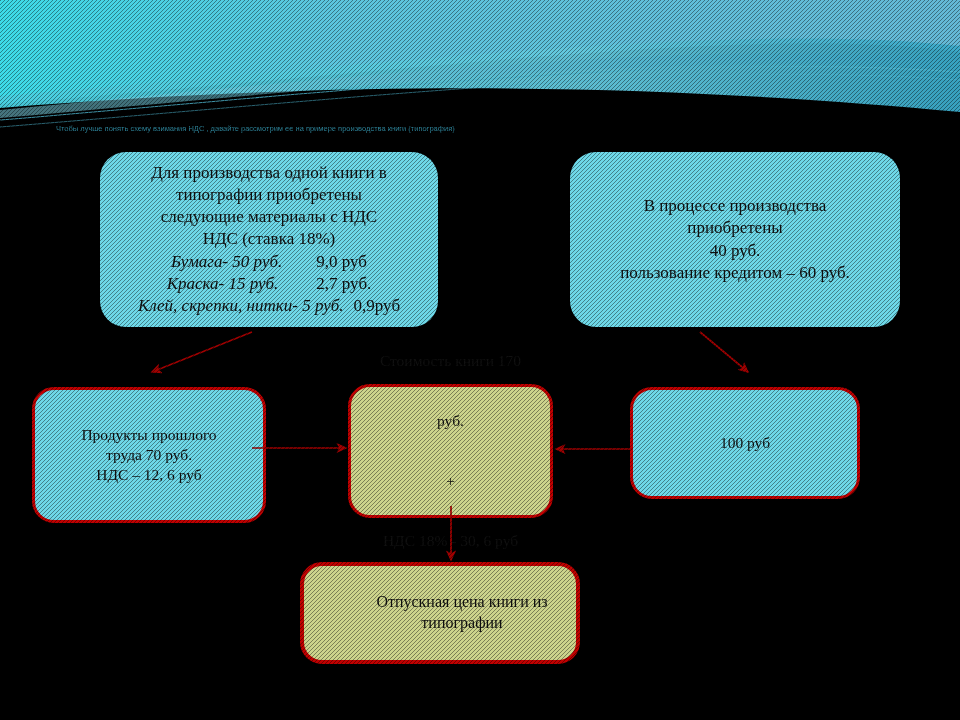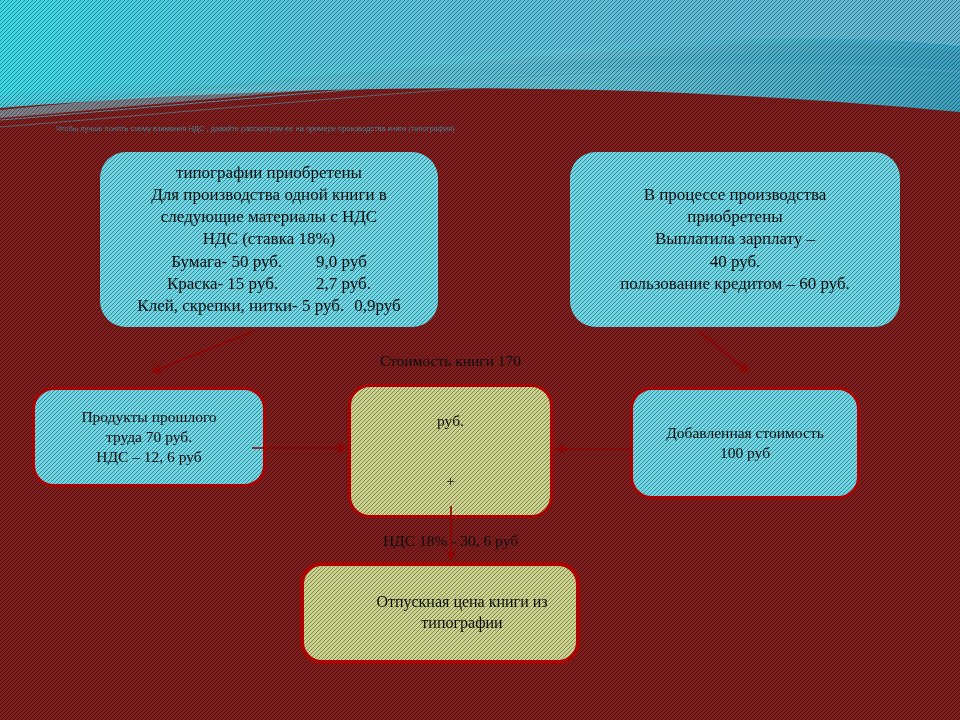--- a/index.html
+++ b/index.html
@@ -14,21 +14,21 @@
     background: #ffffff;
     font-family: "Liberation Serif", "DejaVu Serif", serif;
   }
 
   
   #slide {
     position: absolute;
     inset: 0;
     width: 960px;
     height: 720px;
-    background: #7f1d1d;
+    background: #000000;
     overflow: hidden;
   }
   #dither {
     position: absolute;
     inset: 0;
     z-index: 60;
     pointer-events: none;
     background-image:
       repeating-linear-gradient(135deg,
         rgba(0,0,0,0.55) 0px, rgba(0,0,0,0.55) 1px,
@@ -85,34 +85,34 @@
   .box-bottom-olive {
     background: #ccd38c;
     border: 4px solid #c00000;
     border-radius: 22px;
     font-size: 16px;
   }
 
   
   #box-materials  { left: 100px; top: 152px;  width: 338px; height: 175px; }
   #box-process    { left: 570px; top: 152px;  width: 330px; height: 175px; }
-  #box-past-labor { left: 32px;  top: 387px;  width: 234px; height: 100px; }
+  #box-past-labor { left: 32px;  top: 387px;  width: 234px; height: 136px; }
   #box-book-cost  { left: 348px; top: 384px;  width: 205px; height: 134px; gap: 40px; }
   #box-added      { left: 630px; top: 387px;  width: 230px; height: 112px; }
   #box-release    { left: 300px; top: 562px;  width: 280px; height: 102px; padding-left: 44px; }
 
   
   .matrow {
     display: flex;
     width: 100%;
     justify-content: center;
     line-height: 1.30;
     white-space: nowrap;
   }
-  .matrow .a { text-align: right; }
+  .matrow .a { text-align: right; font-style: italic; }
   .matrow .b { text-align: left; padding-left: 10px; font-family: Liberation Serif, serif; }
 
   
   #arrows {
     position: absolute;
     inset: 0;
     z-index: 30;
     pointer-events: none;
   }
 
@@ -158,62 +158,60 @@
 
     <path d="M0,110 C380,74 700,38 960,60 L960,70 C700,50 380,84 0,118 Z" fill="url(#gTeal3)" opacity="0.55"></path>
 
     <path d="M0,120 C360,90 690,52 960,72" fill="none" stroke="#4fb7d0" stroke-width="1.2" opacity="0.8"></path>
     <path d="M0,127 C360,98 690,60 960,80" fill="none" stroke="#4fb7d0" stroke-width="0.9" opacity="0.6"></path>
   </svg>
 
   <div id="intro">Чтобы лучше понять схему взимания НДС , давайте рассмотрим ее на примере производства книги (типография)</div>
 
   <div class="box box-top" id="box-materials">
+    <span class="ln">Для производства одной книги в</span>
     <span class="ln">типографии приобретены</span>
-    <span class="ln">Для производства одной книги в</span>
     <span class="ln">следующие материалы с НДС</span>
     <span class="ln">НДС (ставка 18%)</span>
 
     <div class="matrow">
       <span class="a">Бумага- 50 руб.</span>
       <span class="b" style="padding-left:34px">9,0 руб</span>
     </div>
     <div class="matrow">
       <span class="a">Краска- 15 руб.</span>
       <span class="b" style="padding-left:38px">2,7 руб.</span>
     </div>
     <div class="matrow">
       <span class="a">Клей, скрепки, нитки- 5 руб.</span>
       <span class="b">0,9руб</span>
     </div>
   </div>
 
   <div class="box box-top" id="box-process">
     <span class="ln">В процессе производства</span>
     <span class="ln">приобретены</span>
-    <span class="ln">Выплатила зарплату –</span>
     <span class="ln">40 руб.</span>
     <span class="ln">пользование кредитом – 60 руб.</span>
   </div>
 
   <div class="box box-mid-blue" id="box-past-labor">
     <span class="ln">Продукты прошлого</span>
     <span class="ln">труда 70 руб.</span>
     <span class="ln" style="margin-top:0">НДС – 12, 6 руб</span>
   </div>
 
   <div class="box box-mid-olive" id="box-book-cost">
     <span class="ln">Стоимость книги 170</span>
     <span class="ln">руб.</span>
     <span class="ln">+</span>
     <span class="ln">НДС 18% - 30, 6 руб</span>
   </div>
 
   <div class="box box-mid-blue" id="box-added">
-    <span class="ln">Добавленная стоимость</span>
     <span class="ln">100 руб</span>
   </div>
 
   <div class="box box-bottom-olive" id="box-release">
     <span class="ln">Отпускная цена книги из</span>
     <span class="ln">типографии</span>
   </div>
 
   <svg id="arrows" viewBox="0 0 960 720">
     <defs>

